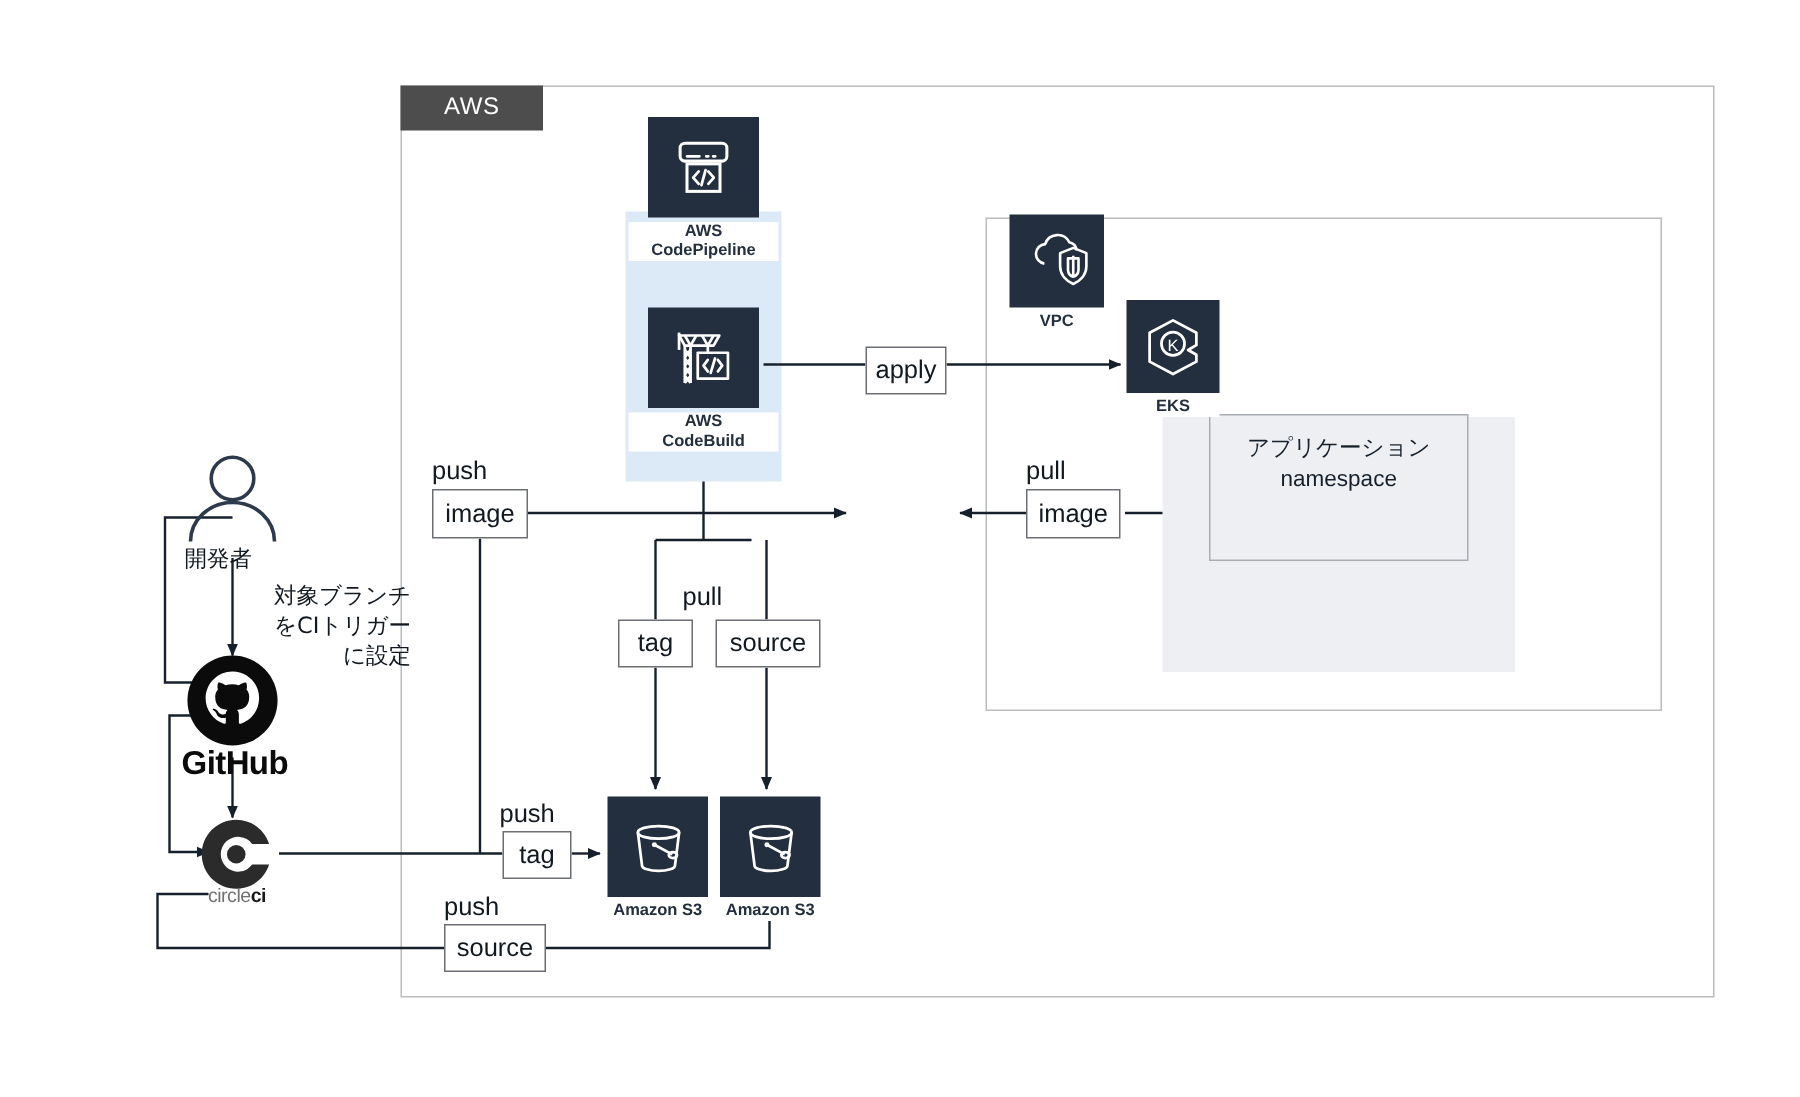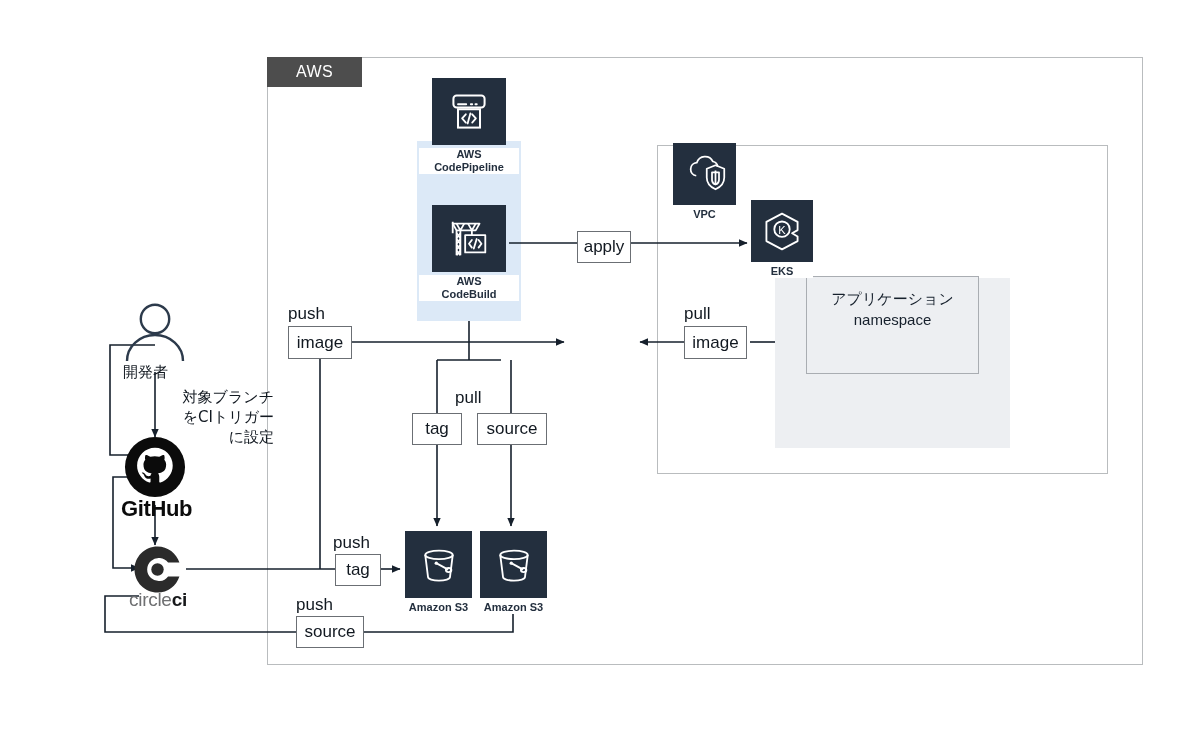--- a/index.html
+++ b/index.html
@@ -30,21 +30,21 @@
           align-items:center;justify-content:center;font-size:17px;color:#111820;}
   
   .ptext{font-size:17px;color:#111820;white-space:nowrap;}
   .jptext{font-size:15px;line-height:20px;color:#111820;text-align:center;
           white-space:nowrap;font-family:"DejaVu Sans",sans-serif;}
   svg.ov{position:absolute;left:0;top:0;width:1200px;height:731px;
          pointer-events:none;overflow:visible;}
 
   .dev-label{font-size:15px;font-family:"DejaVu Sans",sans-serif;color:#111820;}
   .gh-label{font-size:22px;font-weight:bold;letter-spacing:-.4px;color:#0b0b0b;}
-  .cci-label{font-size:19px;color:#6f7072;letter-spacing:-.3px;}
+  .cci-label{font-size:13px;color:#6f7072;letter-spacing:-.3px;}
   .cci-label b{color:#16181a;}
 </style>
 </head>
 <body>
 
 <div id="canvas">
 
   <div class="abs aws-box" style="left:267px;top:57px;width:876px;height:608px;"></div>
   <div class="abs aws-tag" style="left:267px;top:57px;width:95px;height:30px;">AWS</div>
 

